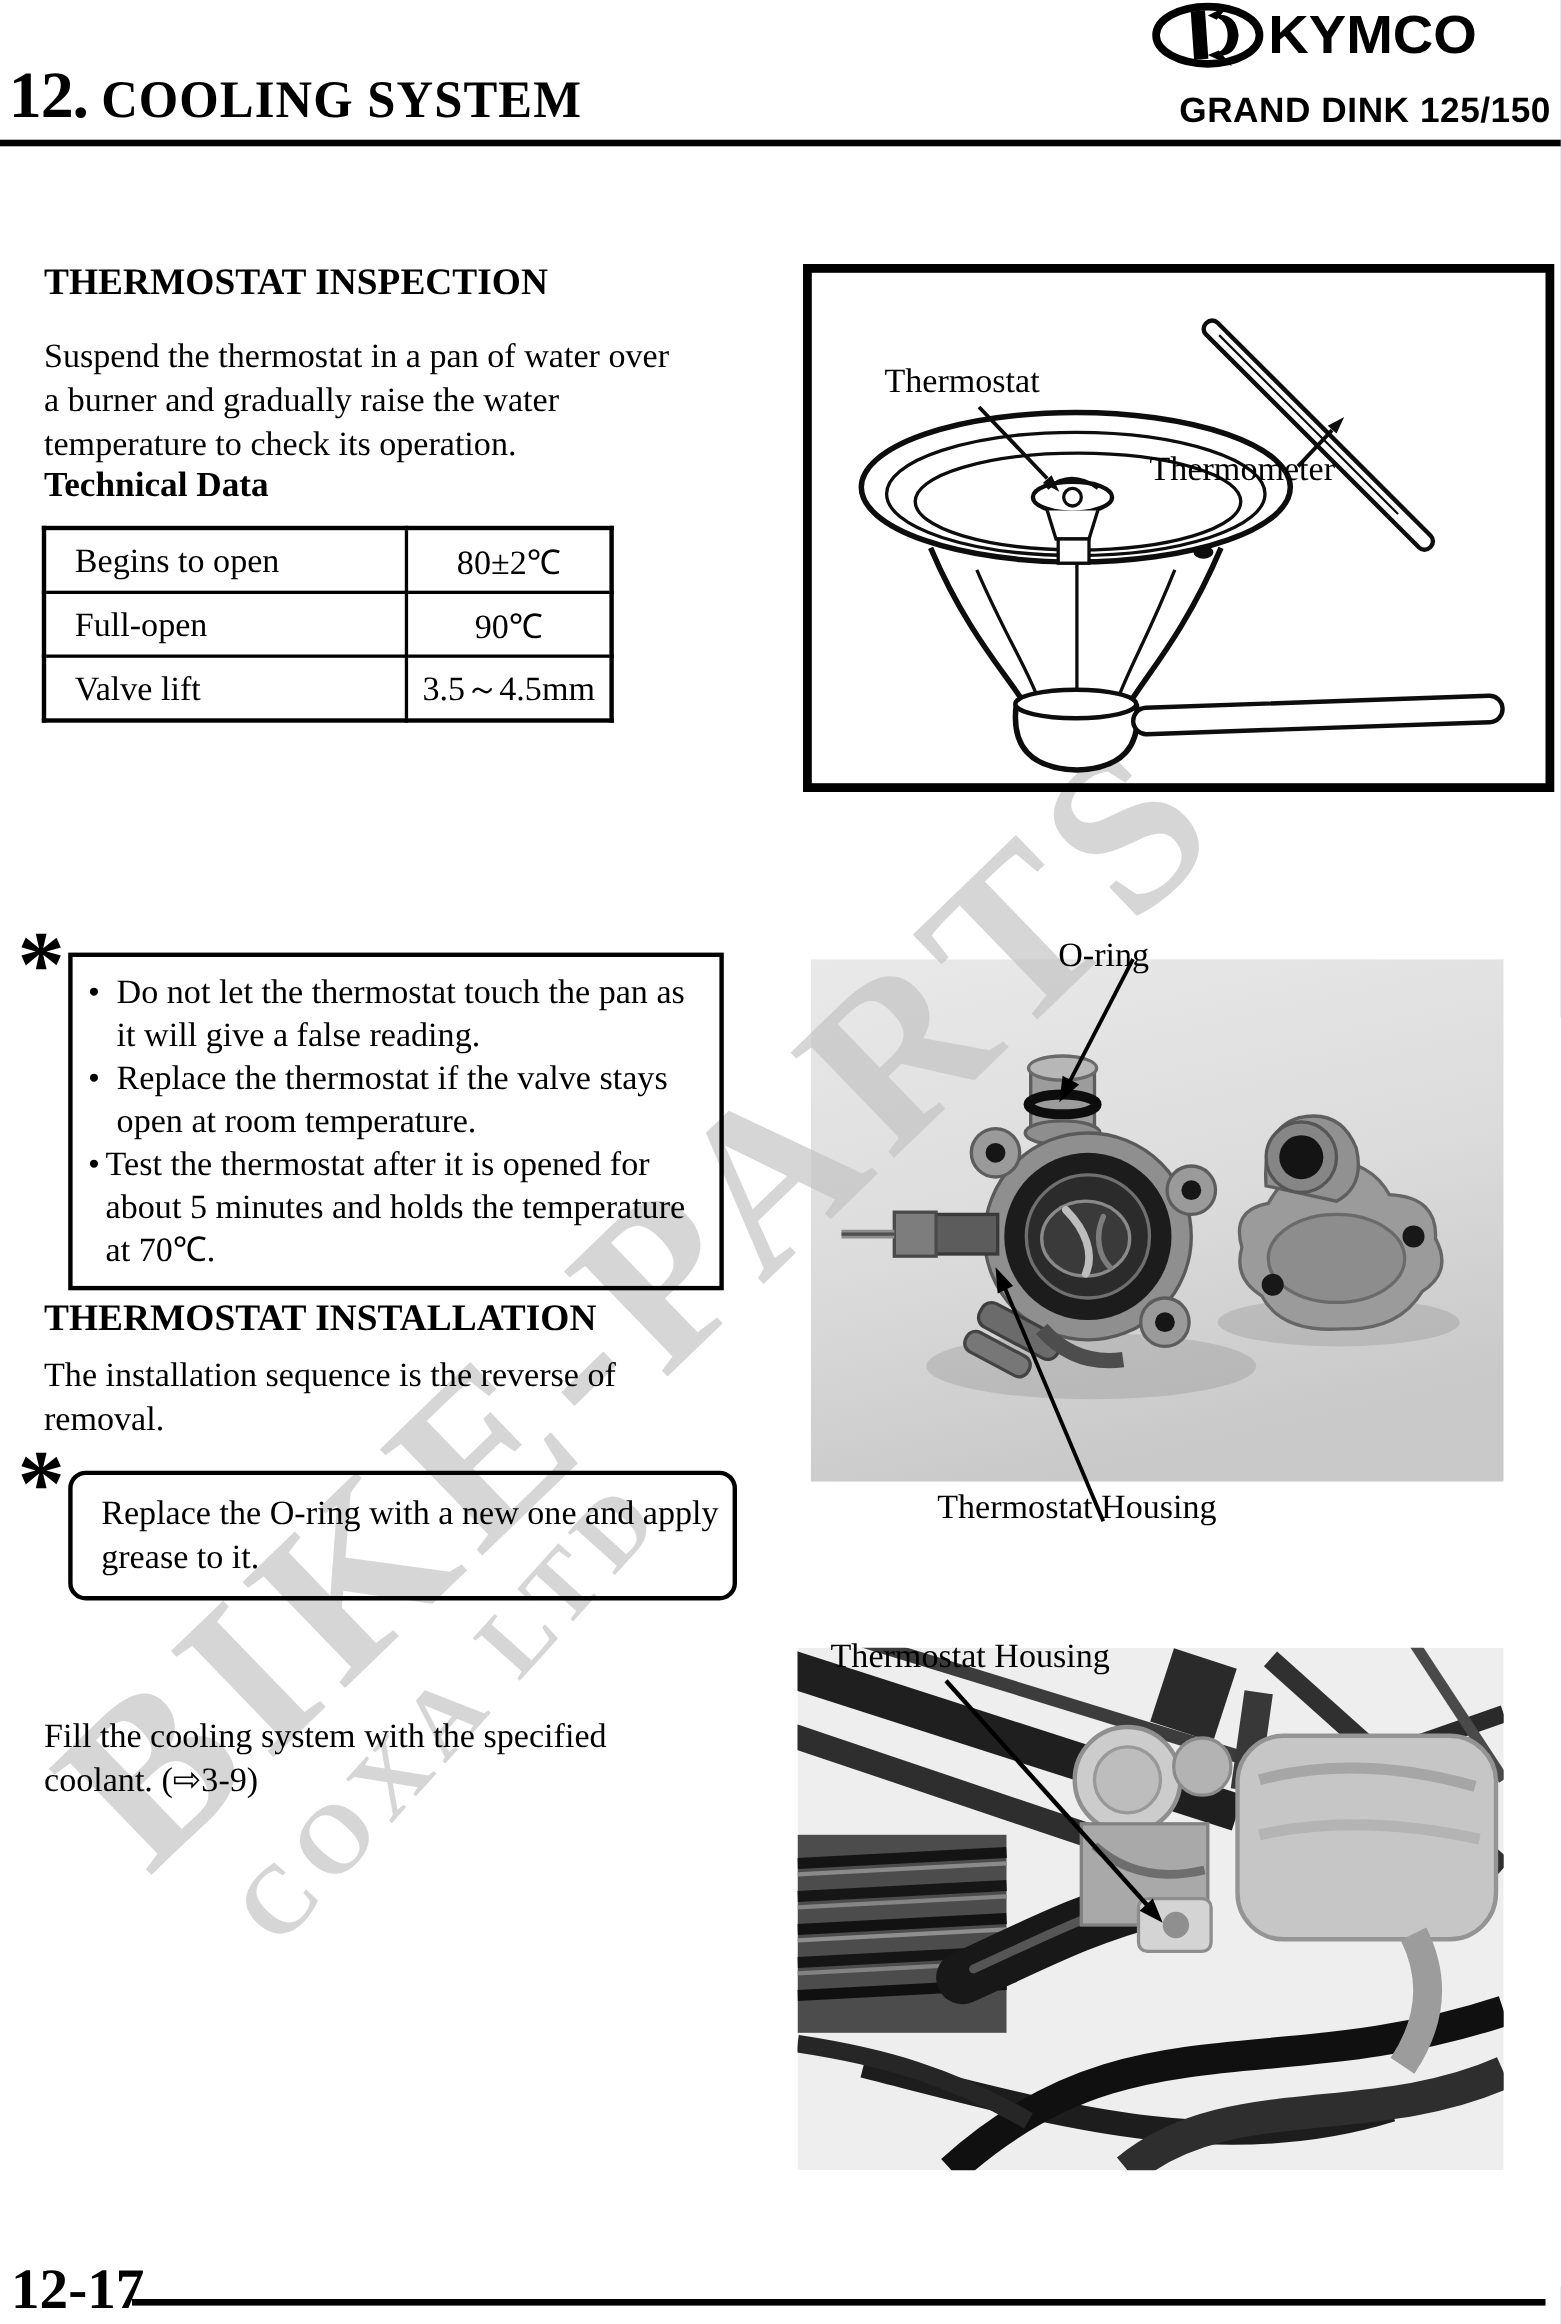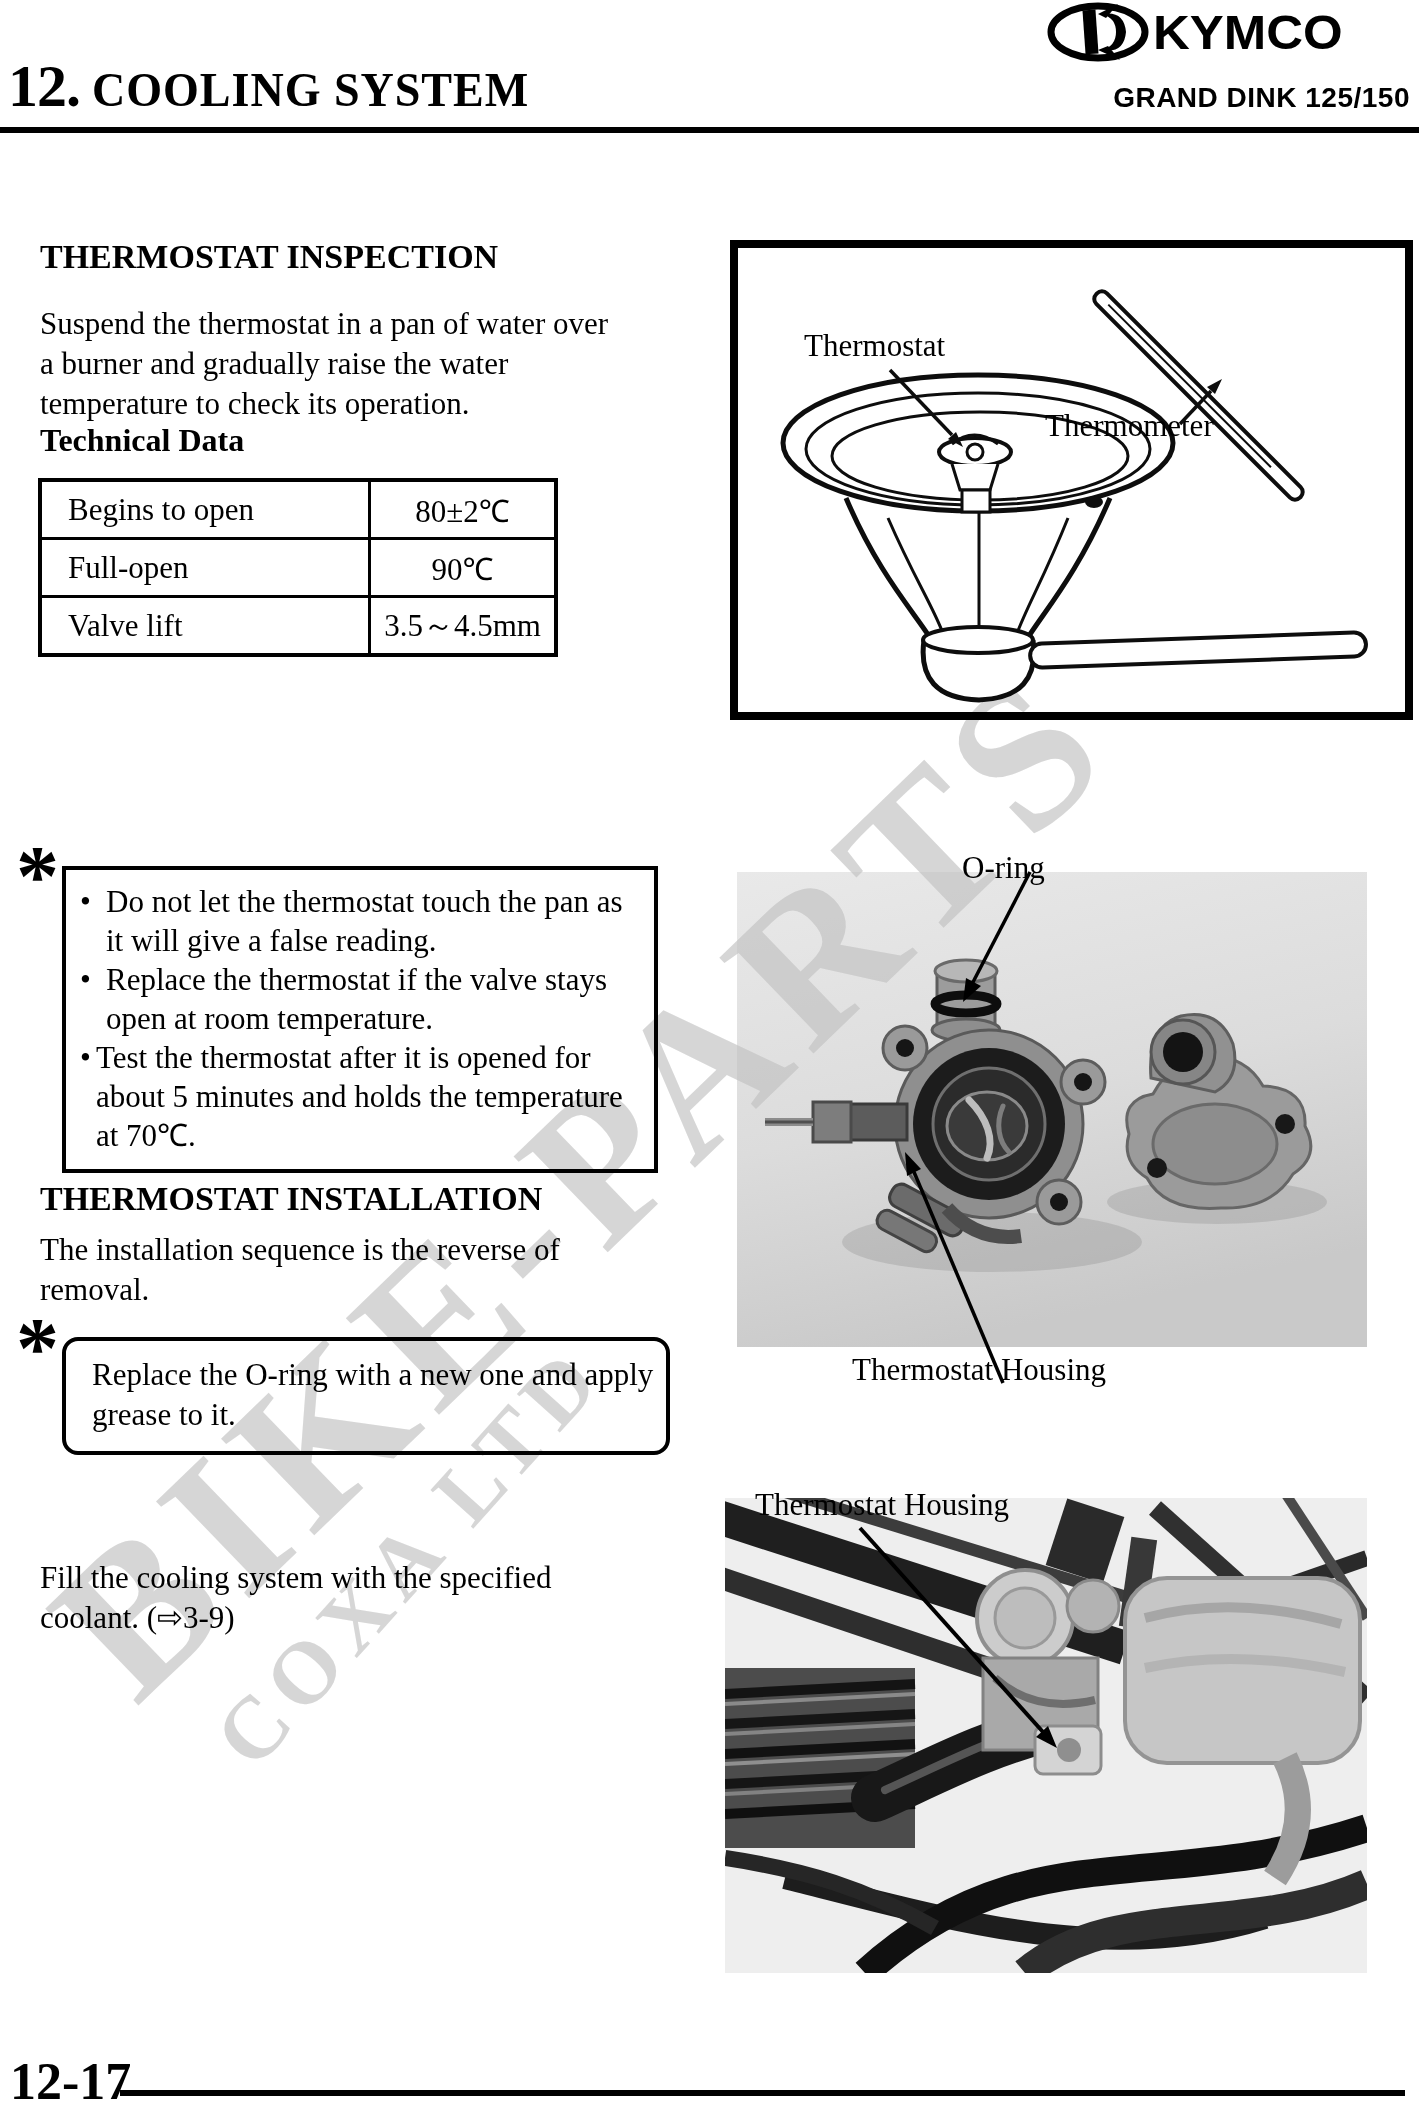--- a/index.html
+++ b/index.html
@@ -12,21 +12,21 @@
   
   .z-photo{z-index:1;}
   .z-wm{z-index:2;pointer-events:none;}
   .z-text{z-index:3;}
   .z-arrow{z-index:4;pointer-events:none;}
   
   .chapter{left:8px;top:52px;display:flex;align-items:baseline;gap:12px;}
   .chapter .no{font-size:60px;font-weight:bold;letter-spacing:-1px;}
   .chapter .title{font-size:48px;font-weight:bold;letter-spacing:1px;transform:scaleX(.96);transform-origin:left;}
   .model{left:960px;top:82px;width:450px;text-align:right;
-         font-family:"Liberation Sans",sans-serif;font-weight:bold;font-size:28px;letter-spacing:.5px;}
+         font-family:"Liberation Sans",sans-serif;font-weight:bold;font-size:32px;letter-spacing:.5px;}
   .header-rule{left:0;top:127px;width:1419px;height:6px;background:#000;}
   .logo{left:1046px;top:2px;display:flex;align-items:center;gap:3px;}
   .logo .brand{font-family:"Liberation Sans",sans-serif;font-weight:bold;font-size:49px;
                letter-spacing:0px;transform:scaleX(1.04);transform-origin:left;}
   
   .h-sec{font-size:34px;font-weight:bold;letter-spacing:0px;}
   .body-text{font-size:31px;line-height:40px;}
   .insp-head{left:40px;top:238px;}
   .insp-body{left:40px;top:304px;width:585px;}
   .tech-head{left:40px;top:422px;font-size:32px;font-weight:bold;}

